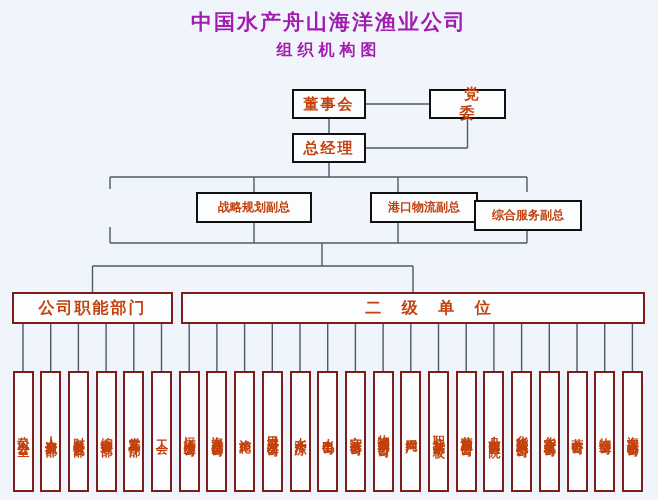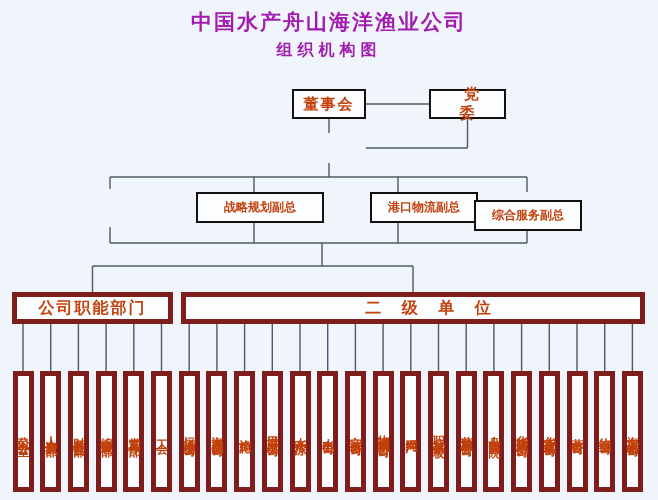--- a/index.html
+++ b/index.html
@@ -20,21 +20,21 @@
   }
   #title1{top:8px;font-size:21px;letter-spacing:2px;}
   #title2{top:40px;font-size:16px;letter-spacing:5px;}
   .node{
     position:absolute;
     display:flex;align-items:center;justify-content:center;
     background:#fbfdfe;color:#c2410c;
     box-sizing:border-box;text-align:center;
   }
   .strong{border:2px solid #111111;font-weight:bold;}
-  .light{border:5px solid #7f1d1d;font-weight:bold;}
+  .light{border:2px solid #7f1d1d;font-weight:bold;}
   .top-node{font-size:15px;letter-spacing:2px;}
   #node-party{letter-spacing:9px;text-indent:9px;}
   .vp{font-size:12px;line-height:1.45;}
   .grp{font-size:16px;letter-spacing:2px;}
   #node-secondary-units{letter-spacing:8px;text-indent:8px;padding-left:30px;}
   .unit{
     font-size:12px;font-weight:bold;
   }
   .unit span{
     writing-mode:vertical-rl;
@@ -93,23 +93,24 @@
       <line x1="632.4" y1="324" x2="632.4" y2="371" stroke="#4e5a64" stroke-width="1.4"></line>
     </svg>
 
   <div id="title1" class="ttl">中国水产舟山海洋渔业公司</div>
   <div id="title2" class="ttl">组织机构图</div>
 
   <div class="node strong top-node" style="left:292px;top:89px;width:74px;height:30px;">董事会</div>
 
   <div id="node-party" class="node strong top-node" style="left:429px;top:89px;width:77px;height:30px;padding-left:8px;">党 委</div>
 
+  <div class="node strong top-node" style="left:292px;top:133px;width:74px;height:30px;">总经理</div>
 
 
-  <div class="node strong vp" style="left:196px;top:192px;width:128px;height:31px;">战略规划副总</div>
+  <div class="node strong vp" style="left:196px;top:192px;width:116px;height:31px;">战略规划副总</div>
 
   <div class="node strong vp" style="left:344px;top:192px;width:108px;height:31px;margin-left:26px;">港口物流副总</div>
 
   <div class="node strong vp" style="left:474px;top:200px;width:108px;height:31px;">综合服务副总</div>
 
   <div class="node light grp" style="left:12px;top:292px;width:161px;height:32px;">公司职能部门</div>
 
   <div id="node-secondary-units" class="node light grp" style="left:181px;top:292px;width:464px;height:32px;">二 级 单 位</div>
 
 <div class="node light unit" style="left: 12.5px; top: 371px; width: 21px; height: 121px;">

